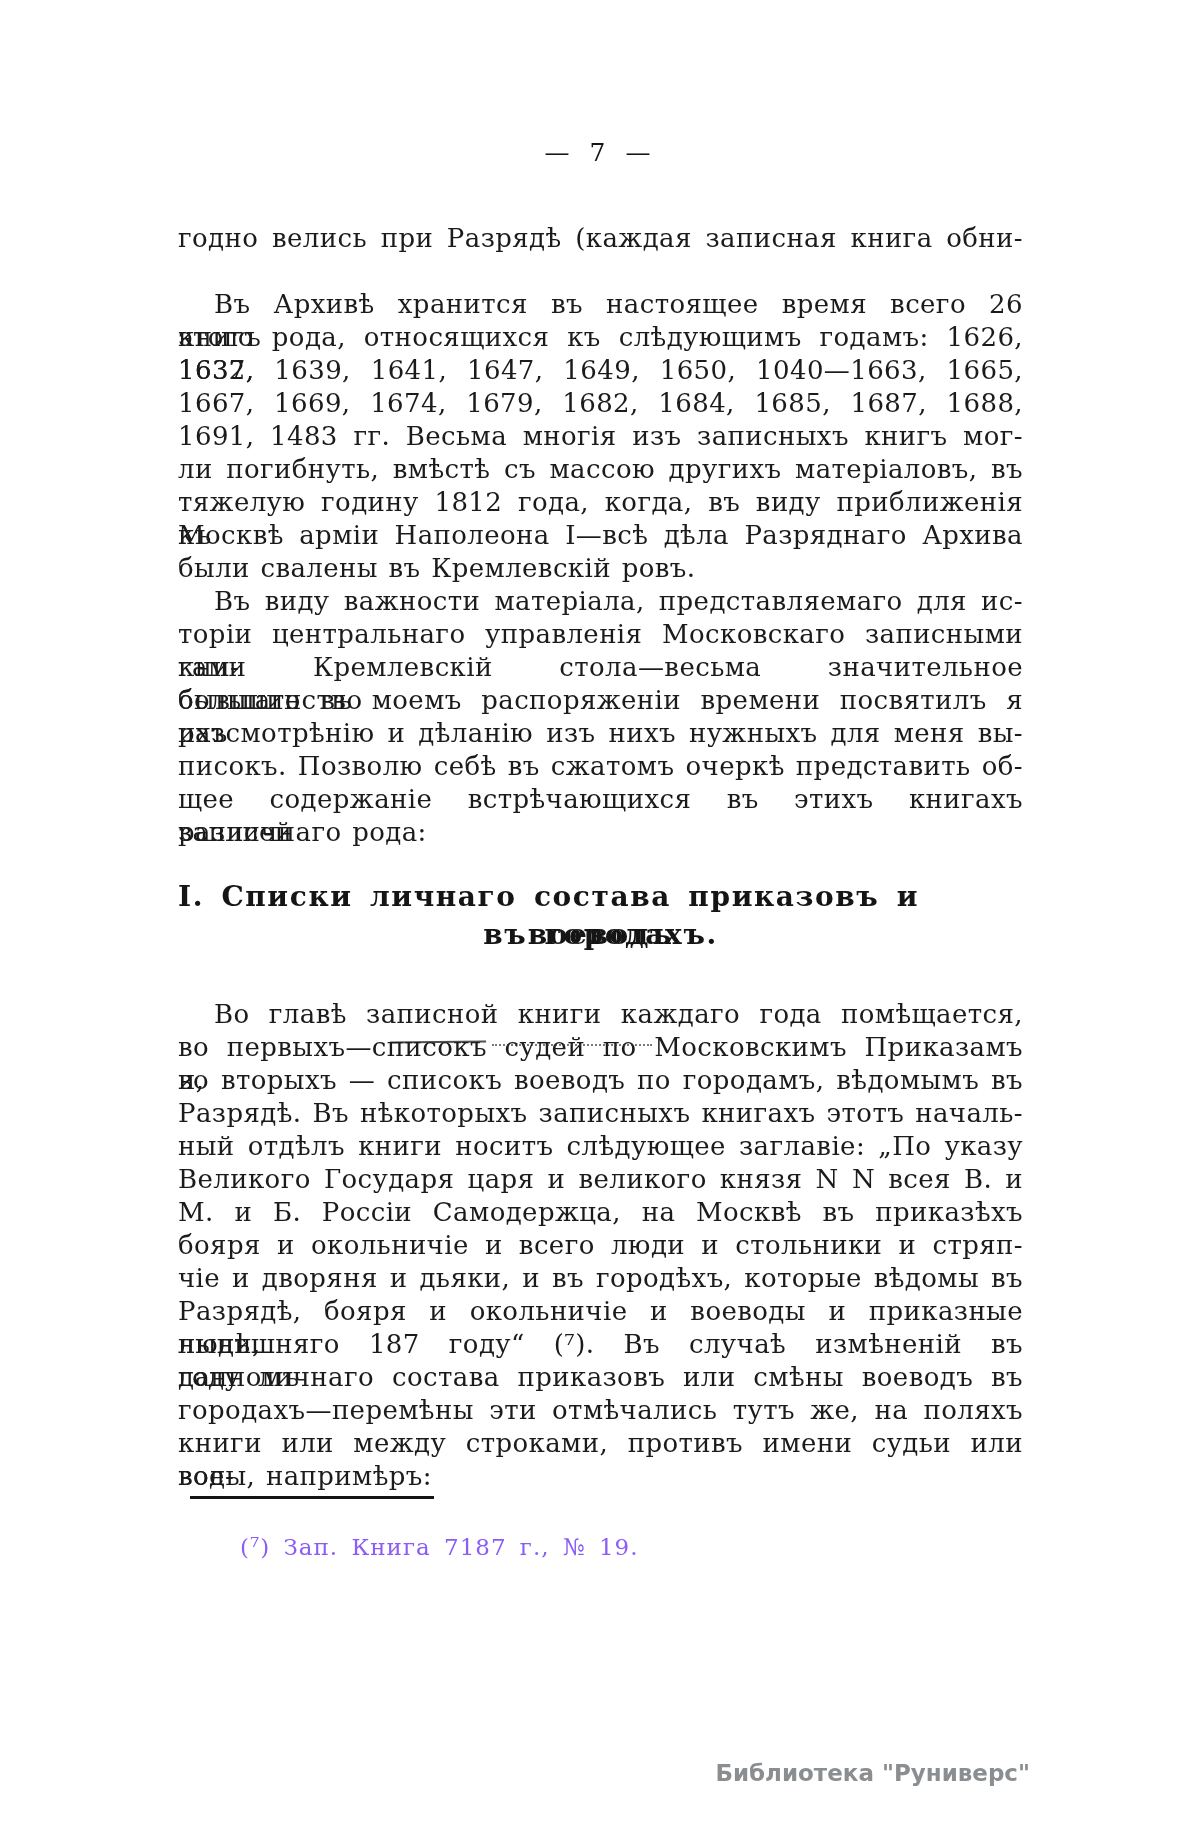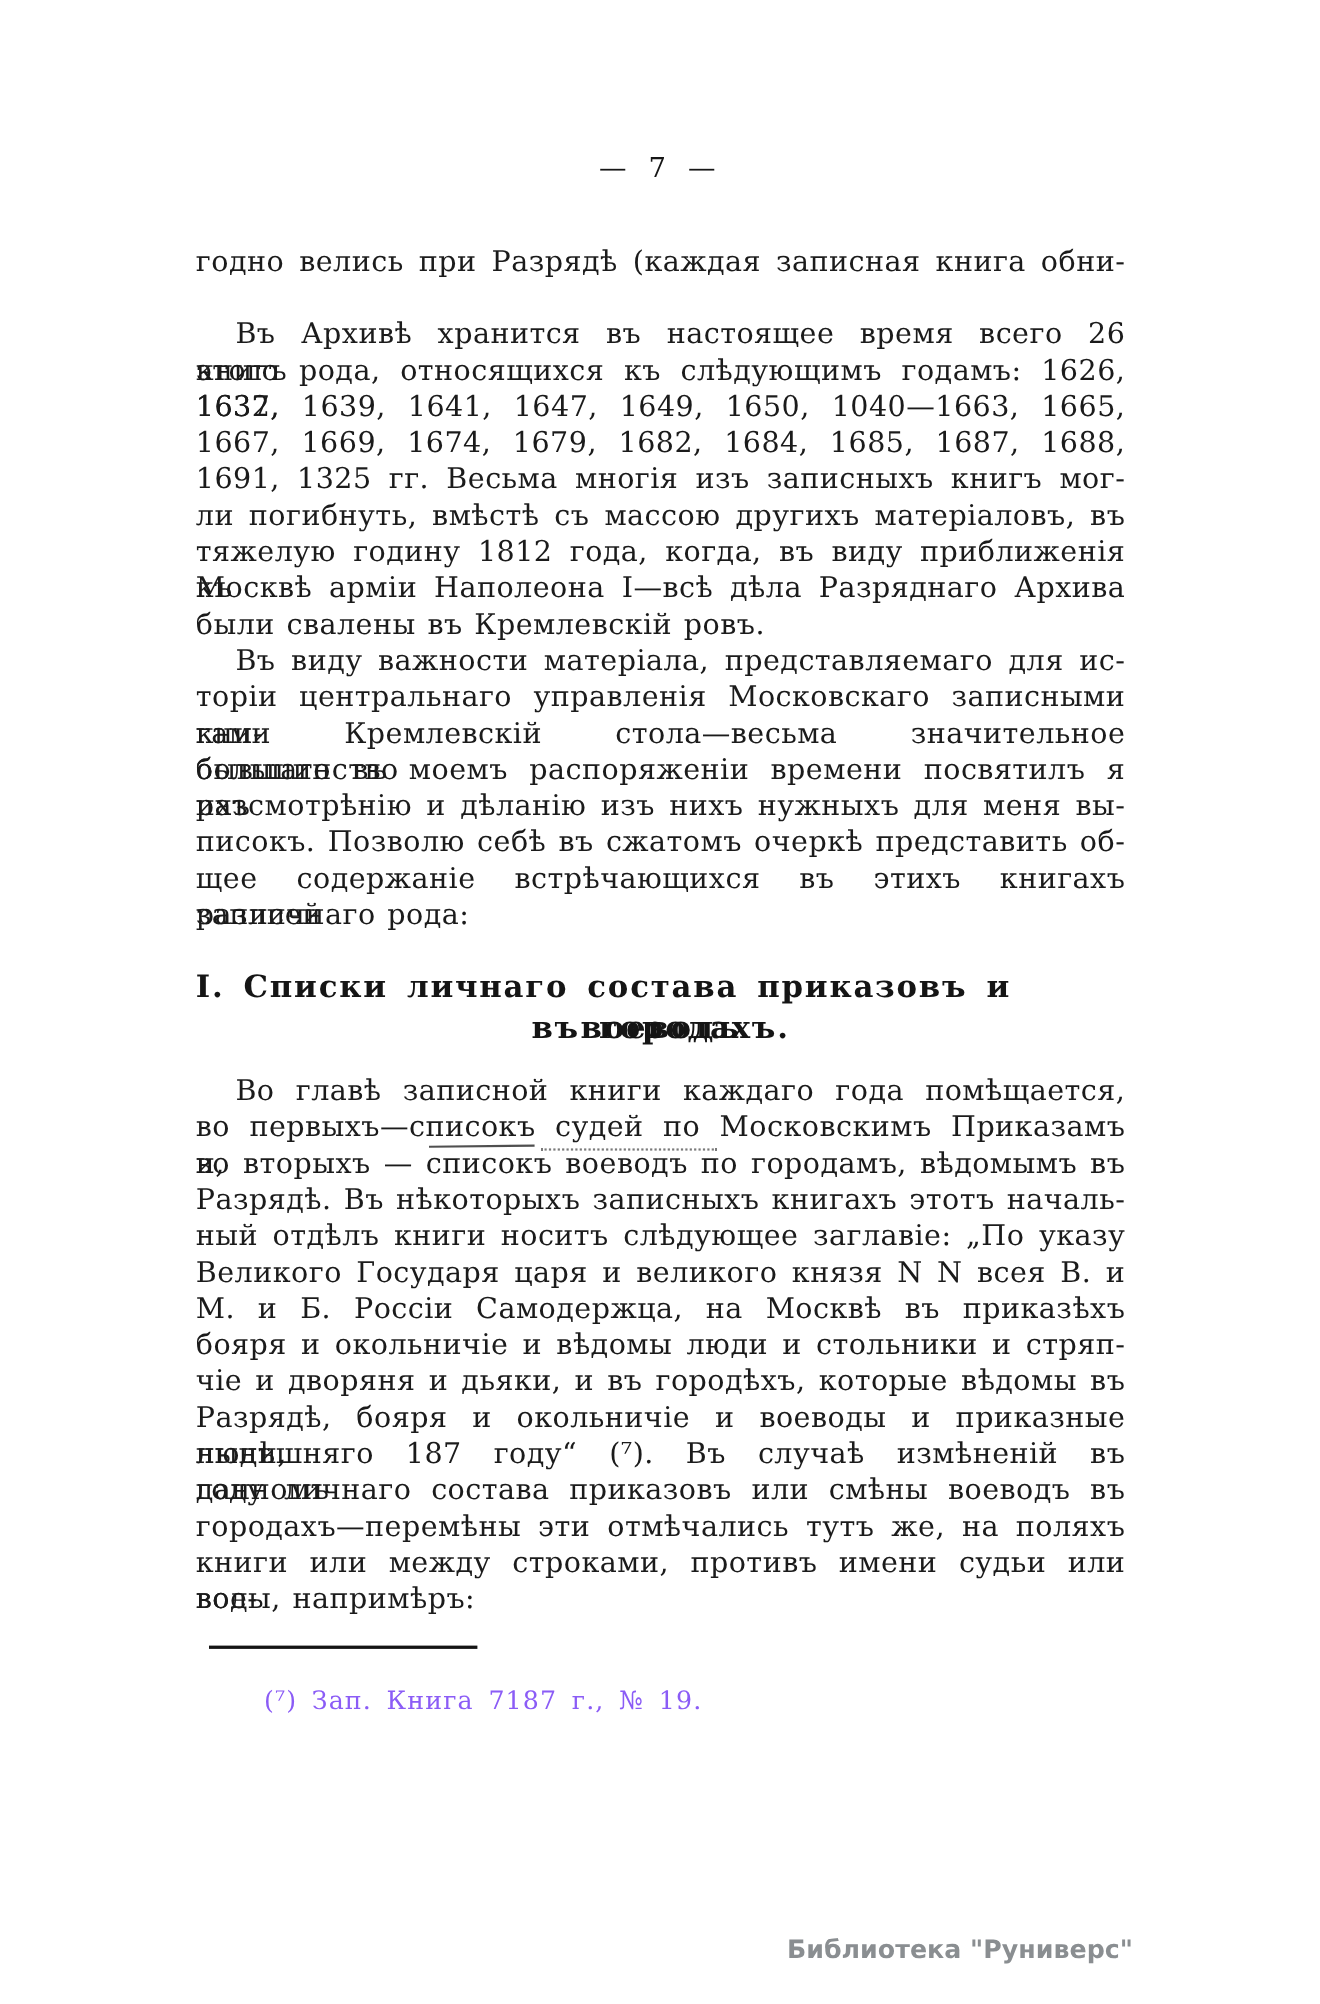--- a/index.html
+++ b/index.html
@@ -113,21 +113,21 @@
 
 <div class="para" style="top:222px">
     <div class="line">годно велись при Разрядѣ (каждая записная книга обни-</div>
   </div>
 
 <div class="para" style="top:288px">
     <div class="line first-indent">Въ Архивѣ хранится въ настоящее время всего 26 книгъ</div>
     <div class="line">этого рода, относящихся къ слѣдующимъ годамъ: 1626, 1632,</div>
     <div class="line">1637, 1639, 1641, 1647, 1649, 1650, 1040—1663, 1665,</div>
     <div class="line">1667, 1669, 1674, 1679, 1682, 1684, 1685, 1687, 1688,</div>
-    <div class="line">1691, 1325 гг. Весьма многія изъ записныхъ книгъ мог-</div>
+    <div class="line">1691, 1483 гг. Весьма многія изъ записныхъ книгъ мог-</div>
     <div class="line">ли погибнуть, вмѣстѣ съ массою другихъ матеріаловъ, въ</div>
     <div class="line">тяжелую годину 1812 года, когда, въ виду приближенія къ</div>
     <div class="line">Москвѣ арміи Наполеона I—всѣ дѣла Разряднаго Архива</div>
     <div class="line last">были свалены въ Кремлевскій ровъ.</div>
   </div>
 
 <div class="para" style="top:585px">
     <div class="line first-indent">Въ виду важности матеріала, представляемаго для ис-</div>
     <div class="line">торіи центральнаго управленія Московскаго записными кни-</div>
     <div class="line">гами Кремлевскій стола—весьма значительное большинство</div>
@@ -136,29 +136,29 @@
     <div class="line">писокъ. Позволю себѣ въ сжатомъ очеркѣ представить об-</div>
     <div class="line">щее содержаніе встрѣчающихся въ этихъ книгахъ записей</div>
     <div class="line last">различнаго рода:</div>
   </div>
 
 <div class="heading">
     <div class="line">I. Списки личнаго состава приказовъ и воеводъ</div>
     <div class="line last">въ городахъ.</div>
   </div>
 
-<div class="para" style="top:976px">
+<div class="para" style="top:998px">
     <div class="line first-indent">Во главѣ записной книги каждаго года помѣщается,</div>
     <div class="line">во первыхъ—списокъ судей по Московскимъ Приказамъ и,</div>
     <div class="line">во вторыхъ — списокъ воеводъ по городамъ, вѣдомымъ въ</div>
     <div class="line">Разрядѣ. Въ нѣкоторыхъ записныхъ книгахъ этотъ началь-</div>
     <div class="line">ный отдѣлъ книги носитъ слѣдующее заглавіе: „По указу</div>
     <div class="line">Великого Государя царя и великого князя N N всея В. и</div>
     <div class="line">М. и Б. Россіи Самодержца, на Москвѣ въ приказѣхъ</div>
-    <div class="line">бояря и окольничіе и вѣдомы люди и стольники и стряп-</div>
+    <div class="line">бояря и окольничіе и всего люди и стольники и стряп-</div>
     <div class="line">чіе и дворяня и дьяки, и въ городѣхъ, которые вѣдомы въ</div>
     <div class="line">Разрядѣ, бояря и окольничіе и воеводы и приказные люди,</div>
     <div class="line">нынѣшняго 187 году“ (⁷). Въ случаѣ измѣненій въ данномъ</div>
     <div class="line">году личнаго состава приказовъ или смѣны воеводъ въ</div>
     <div class="line">городахъ—перемѣны эти отмѣчались тутъ же, на поляхъ</div>
     <div class="line">книги или между строками, противъ имени судьи или вое-</div>
     <div class="line last">воды, напримѣръ:</div>
   </div>
 
 <div class="pencil-mark solid"></div>

